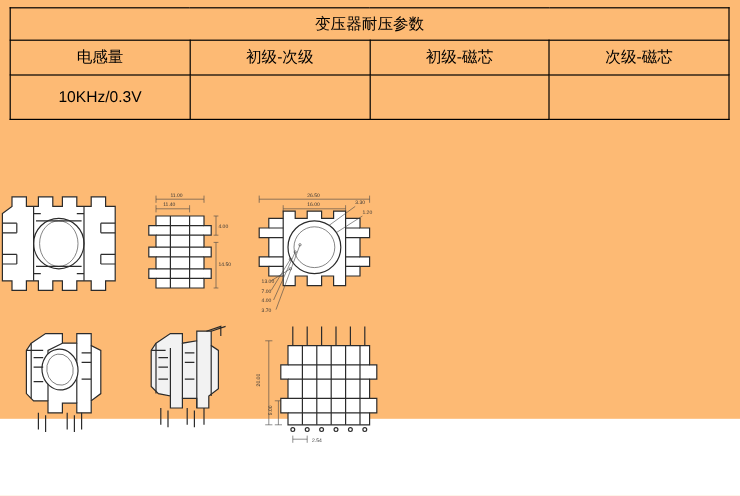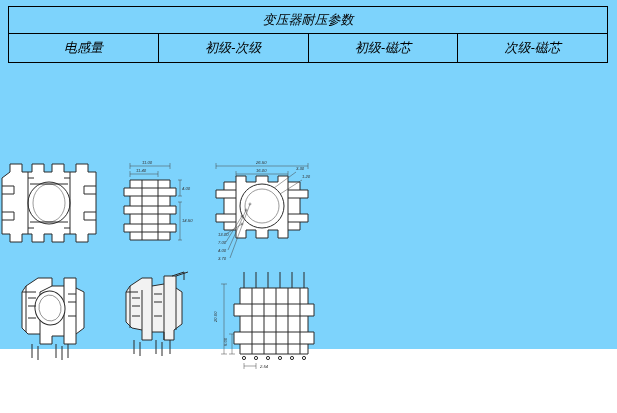--- a/index.html
+++ b/index.html
@@ -11,22 +11,21 @@
     width: 617px;
     height: 413px;
     font-family: "Liberation Sans", sans-serif;
     color: #000000;
     overflow: hidden;
   }
   #page {
     position: relative;
     width: 617px;
     height: 349px;
-    background: #7dd3fc;
-    font-style: italic;
+    background: #fdba74;
   }
 
   
   .spec-table {
     position: absolute;
     left: 8px;
     top: 6px;
     width: 600px;
     border-collapse: collapse;
     table-layout: fixed;
@@ -108,20 +107,26 @@
     <tbody>
       <tr>
         <td class="title-cell" colspan="4">变压器耐压参数</td>
       </tr>
       <tr>
         <td class="header-cell col-1">电感量</td>
         <td class="header-cell col-2">初级-次级</td>
         <td class="header-cell col-3">初级-磁芯</td>
         <td class="header-cell col-4">次级-磁芯</td>
       </tr>
+      <tr>
+        <td class="value-cell-2 col-1">10KHz/0.3V</td>
+        <td class="value-cell-2 col-2"></td>
+        <td class="value-cell-2 col-3"></td>
+        <td class="value-cell-2 col-4"></td>
+      </tr>
     </tbody>
   </table>
 
   <div id="drawings">
     <svg width="617" height="240" viewBox="0 0 617 240">
 
       <g transform="translate(8,12)">
 
         <path class="fillw" d="M2,8 L2,0 L14,0 L14,8 L24,8 L24,0 L36,0 L36,8
                                 L44,8 L44,0 L56,0 L56,8 L68,8 L68,0 L80,0 L80,8

